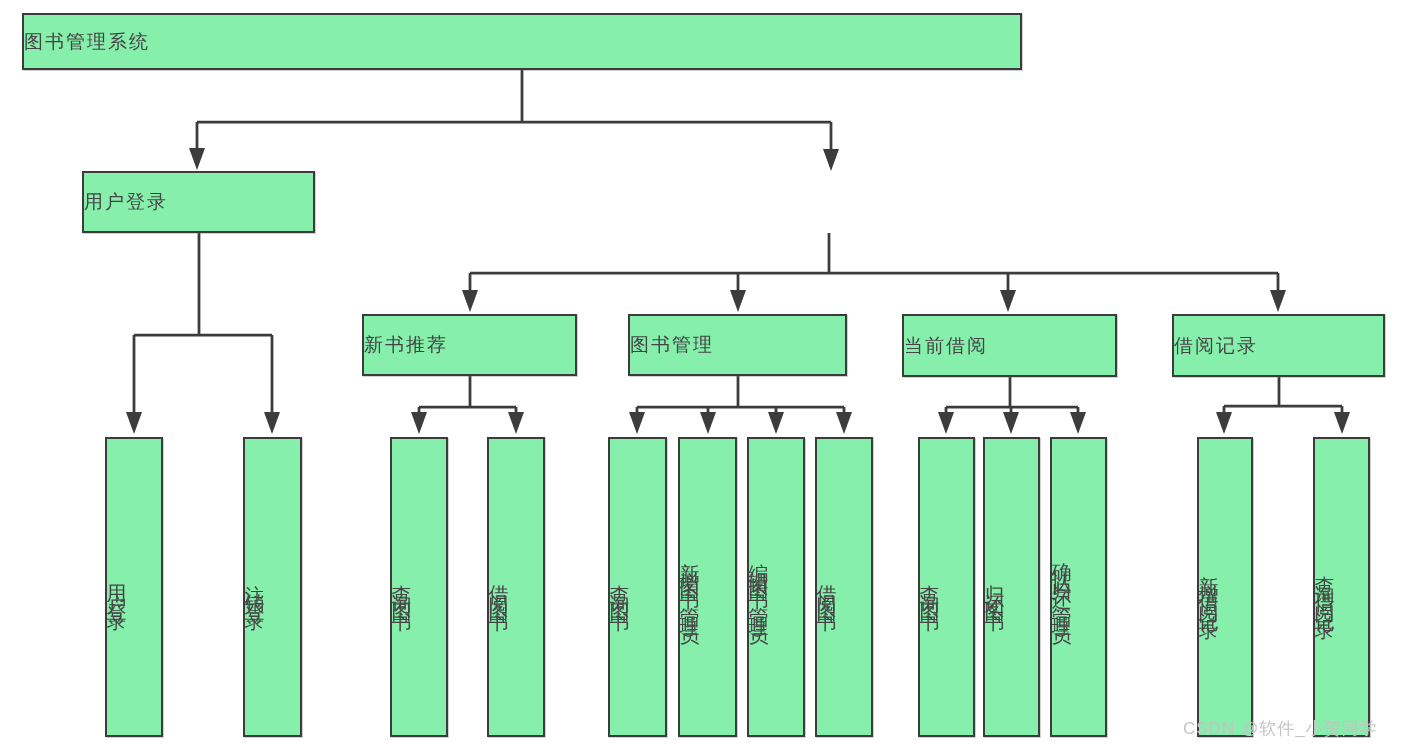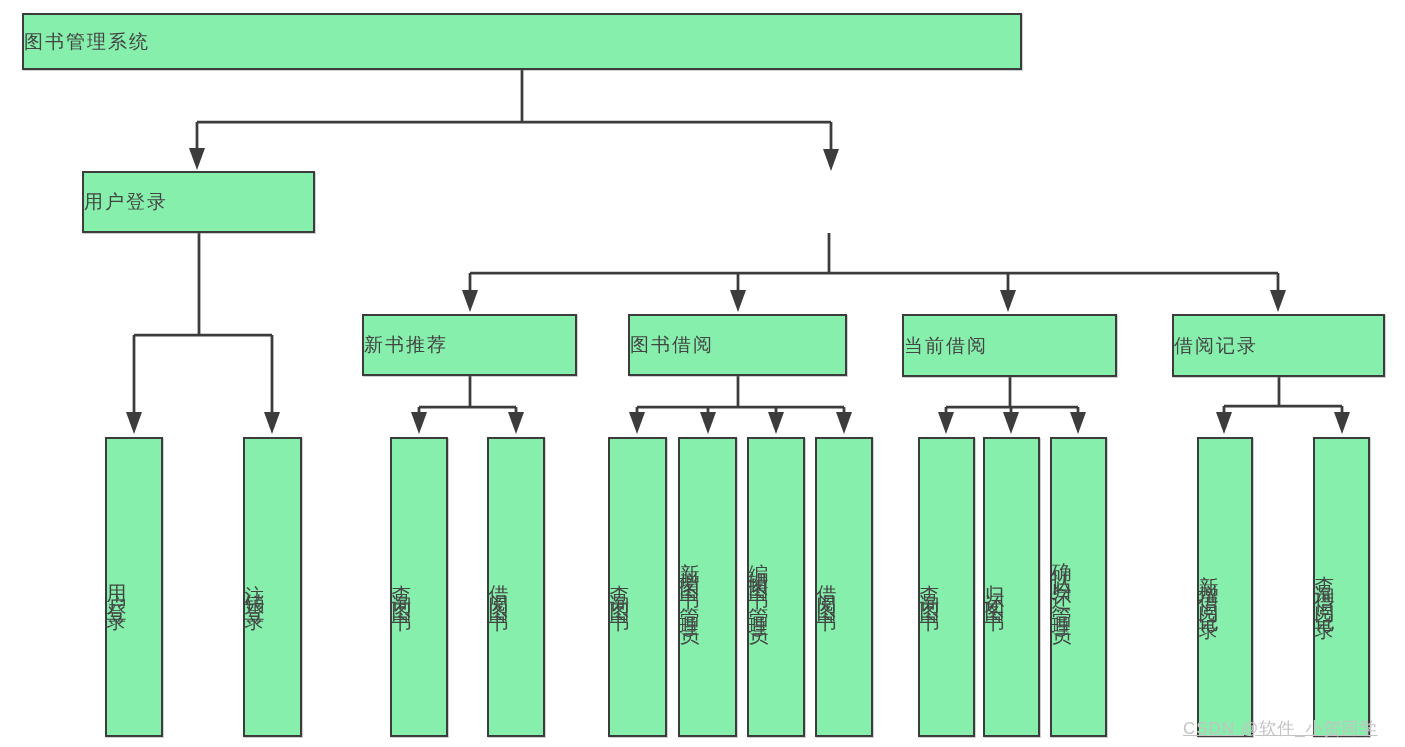--- a/index.html
+++ b/index.html
@@ -58,21 +58,20 @@
   }
   .watermark{
     position:absolute;
     left:1183px;
     top:717px;
     font-size:17px;
     letter-spacing:1px;
     color:var(--watermark);
     white-space:nowrap;
     z-index:10;
-    text-decoration:underline;
   }
 </style>
 </head>
 <body>
 
 <div class="canvas">
 
   <svg class="connectors" viewBox="0 0 1405 747" xmlns="http://www.w3.org/2000/svg">
 
     <path d="M522 69 V122 M197 122 H831 M197 122 V150 M831 122 V151"></path>
@@ -114,21 +113,21 @@
   </div>
 
   <div class="box h-box" style="left:82px;top:171px;width:233px;height:62px">
     <span>用户登录</span>
   </div>
 
   <div class="box h-box" style="left:362px;top:314px;width:215px;height:62px">
     <span>新书推荐</span>
   </div>
   <div class="box h-box" style="left:628px;top:314px;width:219px;height:62px">
-    <span>图书借阅</span>
+    <span>图书管理</span>
   </div>
   <div class="box h-box" style="left:1172px;top:314px;width:213px;height:63px">
     <span>借阅记录</span>
   </div>
   <div class="box h-box" style="left:902px;top:314px;width:215px;height:63px">
     <span>当前借阅</span>
   </div>
 
   <div class="box v-box" style="left:105px;top:437px;width:58px;height:300px">
     <span>用户登录</span>

